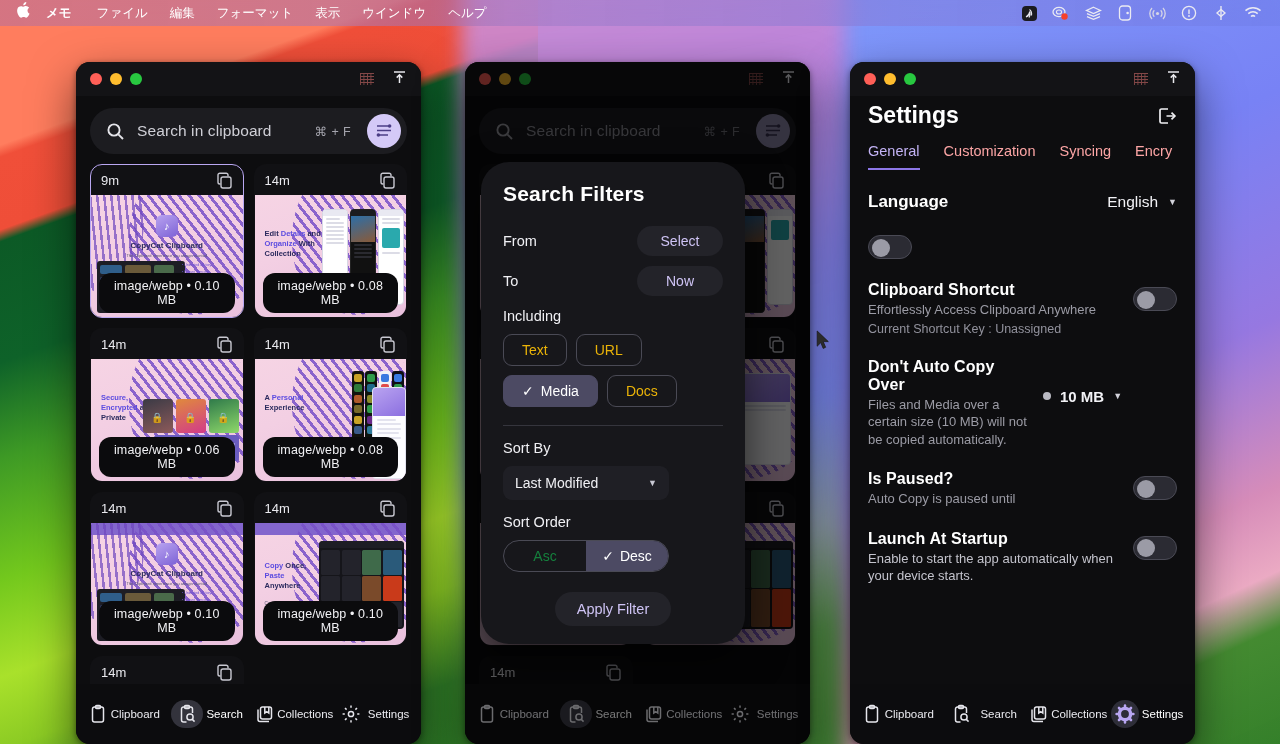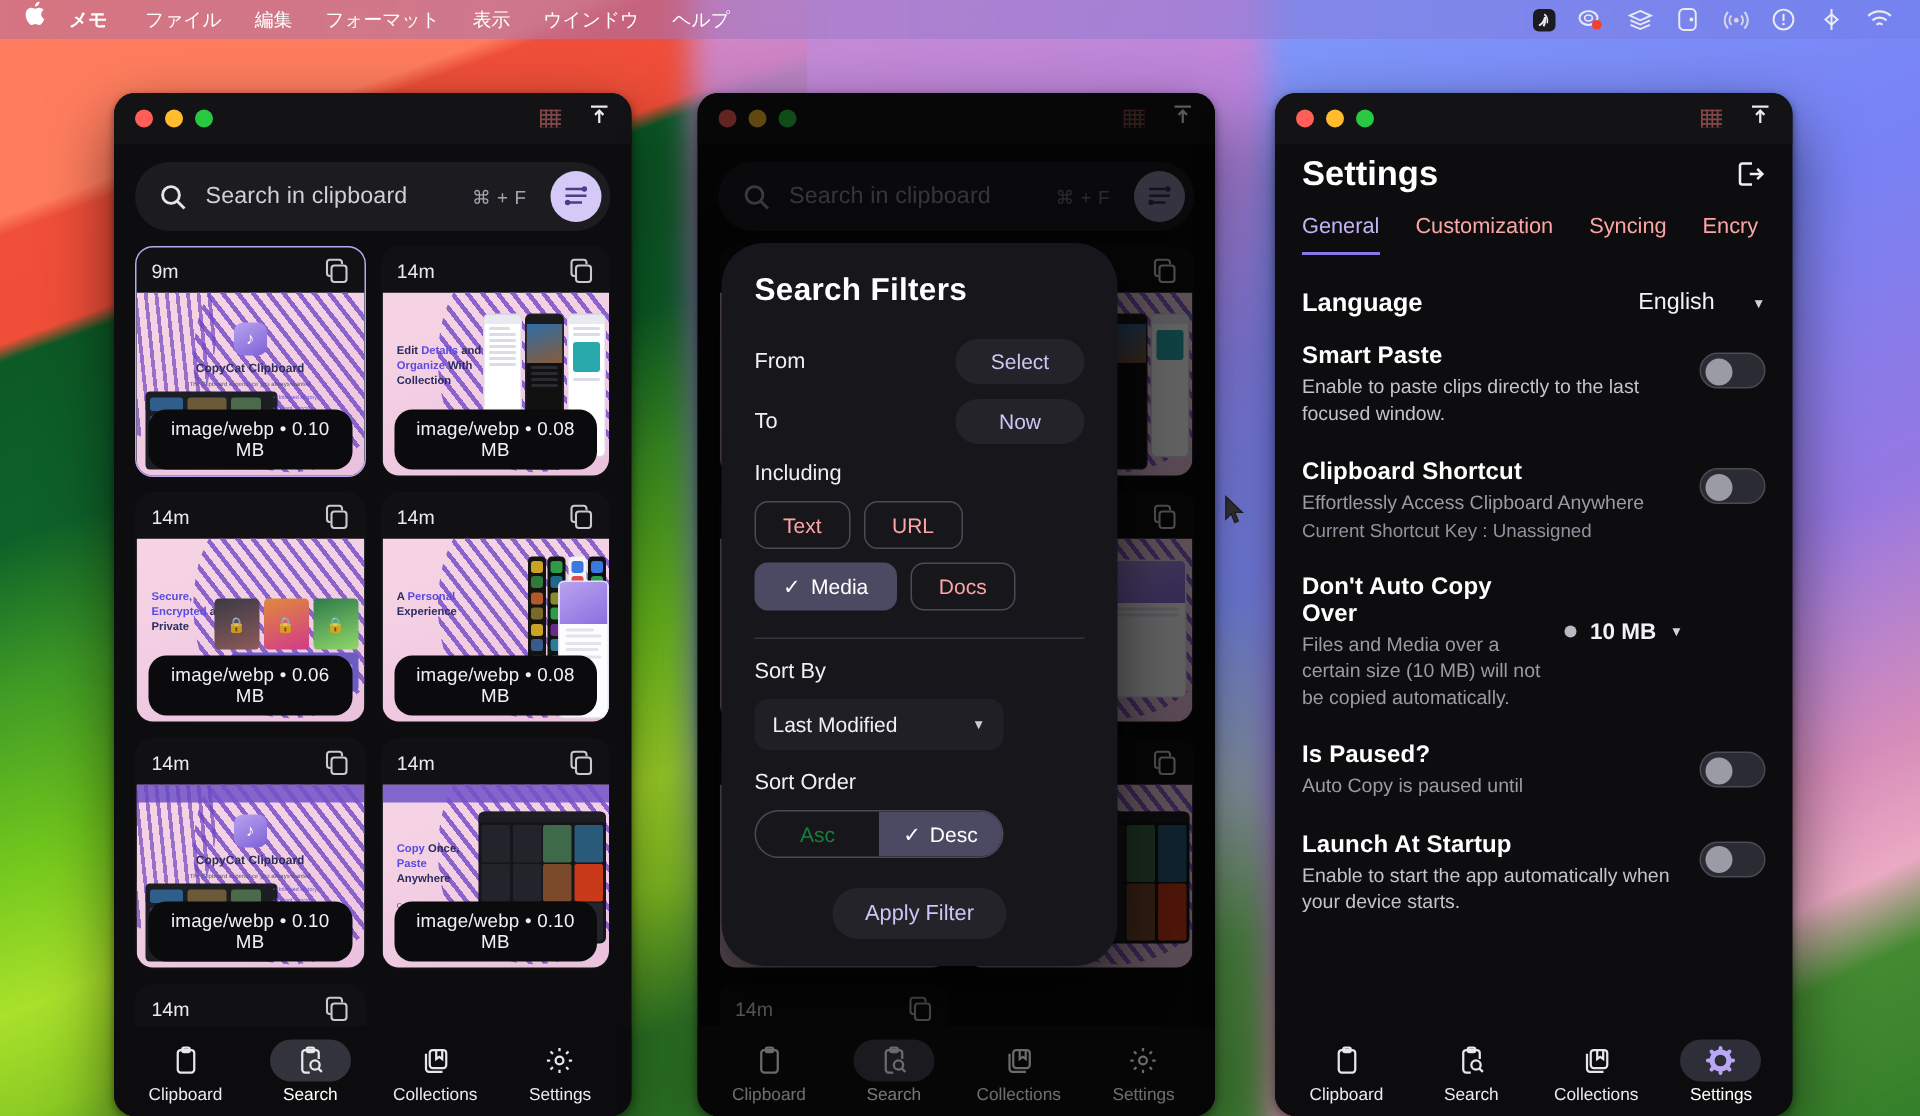--- a/index.html
+++ b/index.html
@@ -198,21 +198,21 @@
   .art-grid-ui { position:absolute; right:2px; top:18px; width:56%; height:88px; border-radius:4px; background:#15151a; overflow:hidden; display:grid; grid-template-columns:repeat(4,1fr); gap:1.5px; padding:9px 2px 2px; }
   .art-grid-ui span { border-radius:1.5px; background:#23232b; }
   .art-grid-ui .topbarmini { position:absolute; left:0; top:0; right:0; height:7px; background:#1d1d24; }
 
   
   .bottomnav {
     position:absolute; left:0; right:0; bottom:0; height:60px;
     background:#0c0c0e; display:flex; align-items:center; justify-content:space-around;
     padding: 0 6px;
   }
-  .nav-item { display:flex; flex-direction:column; align-items:center; gap:3px; width:72px; cursor:pointer; }
+  .nav-item { display:flex; flex-direction:row; align-items:center; gap:3px; width:72px; cursor:pointer; }
   .nav-ico-wrap { width:54px; height:28px; border-radius:14px; display:flex; align-items:center; justify-content:center; color:#e6e6ec; }
   .nav-item.active .nav-ico-wrap { background:#33333c; }
   .nav-label { font-size:11.5px; color:#eaeaef; }
   .nav-item.active .nav-label { color:#ffffff; }
   .nav-item.accent .nav-ico-wrap { background:#2e2e38; color:#b9a7f2; }
 
   
   .dim-overlay { position:absolute; inset:0; background:rgba(0,0,0,.62); }
   .modal {
     position:absolute; left:16px; top:100px; width:264px;
@@ -224,21 +224,21 @@
   .mlabel { font-size:14.5px; color:#f0f0f4; }
   .mpill {
     margin-left:auto; min-width:86px; height:30px; border-radius:15px;
     background:#232329; color:#cfc4f5; font-size:14px;
     display:flex; align-items:center; justify-content:center; cursor:pointer; border:none;
   }
   .mgroup-label { font-size:14.5px; color:#f0f0f4; margin: 12px 0 10px; }
   .chips { display:flex; flex-wrap:wrap; gap:9px; }
   .chip {
     height:32px; padding: 0 18px; border-radius:9px;
-    border:1px solid #4a4a55; background:transparent; color:#fca5a5;
+    border:1px solid #4a4a55; background:transparent; color:#eab308;
     font-size:14px; display:flex; align-items:center; gap:7px; cursor:pointer;
   }
   .chip.on { background:#4c4a63; border-color:#4c4a63; color:#fff; }
   .divider { height:1px; background:#35353d; margin:18px 0 14px; }
   .sec-label { font-size:14.5px; color:#f0f0f4; margin-bottom:10px; }
   .select-box {
     height:34px; border-radius:9px; background:#1f1f25;
     display:flex; align-items:center; padding: 0 12px; width:166px;
     font-size:14px; color:#f0f0f4; cursor:pointer;
   }
@@ -271,21 +271,21 @@
   .set-desc { font-size:13px; color:#c3c3cc; line-height:1.35; margin-top:2px; }
   .set-desc.dim { color:#9b9ba5; }
   .set-extra { font-size:12.5px; color:#92929d; margin-top:3px; }
   .toggle {
     width:44px; height:24px; border-radius:12px; background:#2b2b33;
     border:1px solid #4a4a55; position:relative; flex:0 0 auto; cursor:pointer; margin-top:6px;
   }
   .toggle::after { content:""; position:absolute; left:3px; top:2.5px; width:18px; height:18px; border-radius:50%; background:#9b9ba6; }
   .lang-row { display:flex; align-items:center; padding: 12px 0 6px; }
   .lang-label { font-size:17px; font-weight:700; color:#fff; }
-  .lang-val { margin-left:auto; display:flex; align-items:center; gap:25px; font-size:15.5px; color:#f2f2f6; cursor:pointer; }
+  .lang-val { margin-left:auto; display:flex; align-items:center; gap:10px; font-size:15.5px; color:#f2f2f6; cursor:pointer; }
   .lang-val .caret { font-size:9px; color:#d2d2da; }
   .size-pick { display:flex; align-items:center; gap:9px; margin-top:30px; cursor:pointer;text-align:right; }
   .size-dot { width:8px; height:8px; border-radius:50%; background:#b9b9c2; }
   .size-val { font-size:15px; color:#f2f2f6; font-weight:700; }
   .size-caret { font-size:9px; color:#d2d2da; }
 
   
   #cursor { position:absolute; left:816px; top:330px; z-index:60; }
 </style>
 </head>
@@ -1085,24 +1085,20 @@
   <div class="set-scroll">
     <div class="lang-row">
       <span class="lang-label">Language</span>
       <span class="lang-val">
         <span>English</span>
         <span class="caret">▼</span>
       </span>
     </div>
 
     <div class="set-row">
-      <div class="set-texts">
-        <div class="set-name">Smart Paste</div>
-        <div class="set-desc">Enable to paste clips directly to the last focused window.</div>
-      </div>
       <div class="toggle"></div>
     </div>
 
     <div class="set-row">
       <div class="set-texts">
         <div class="set-name">Clipboard Shortcut</div>
         <div class="set-desc dim">Effortlessly Access Clipboard Anywhere</div>
         <div class="set-extra">Current Shortcut Key : Unassigned</div>
       </div>
       <div class="toggle"></div>

